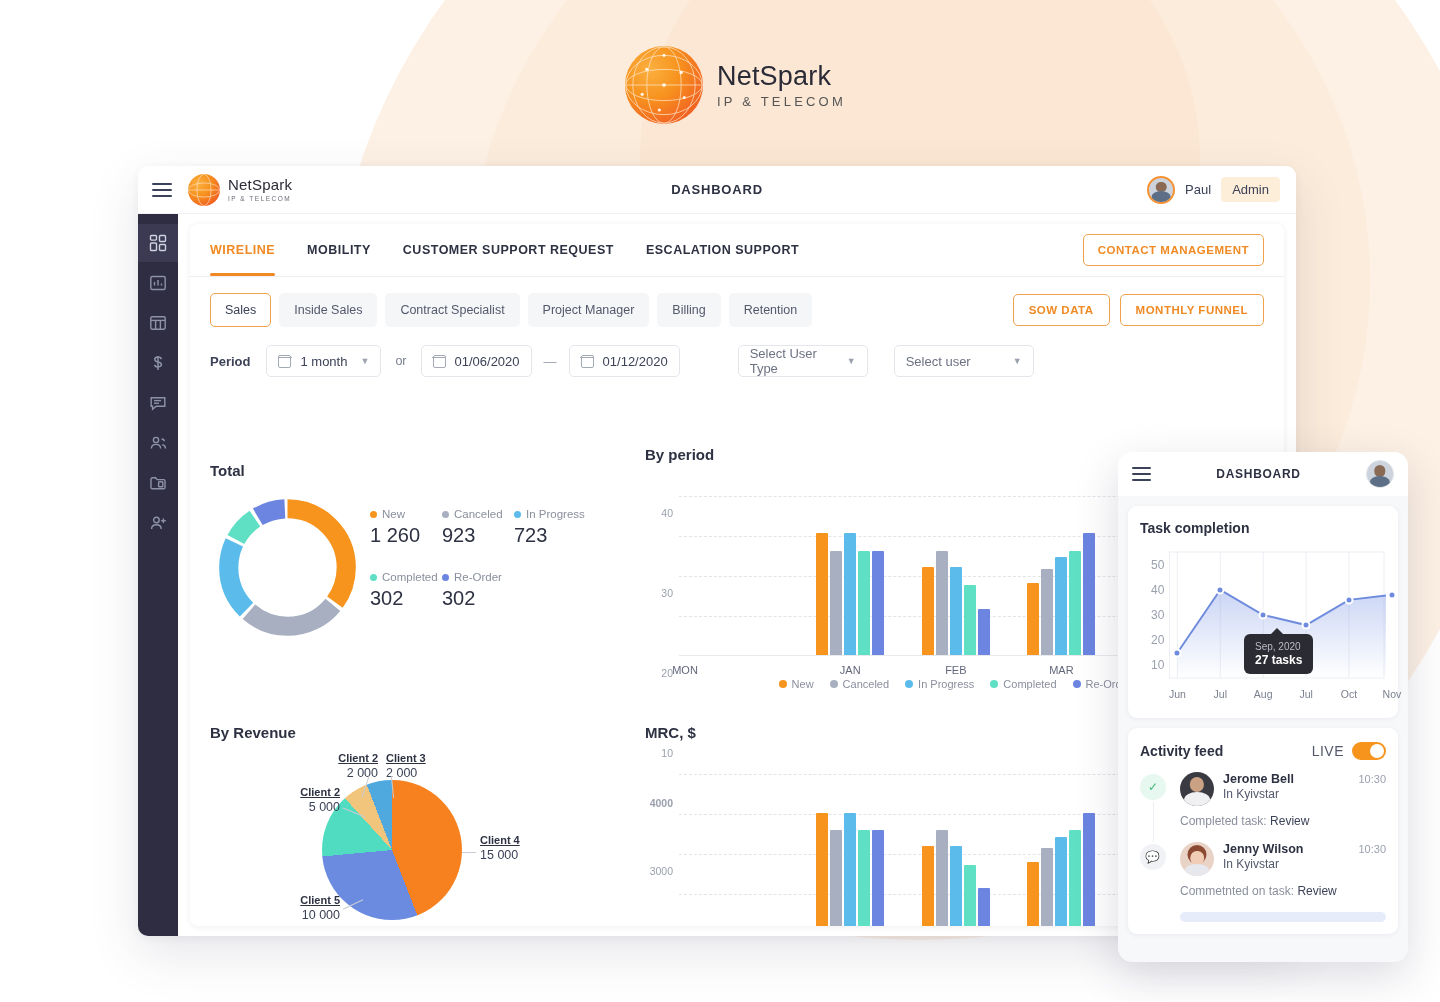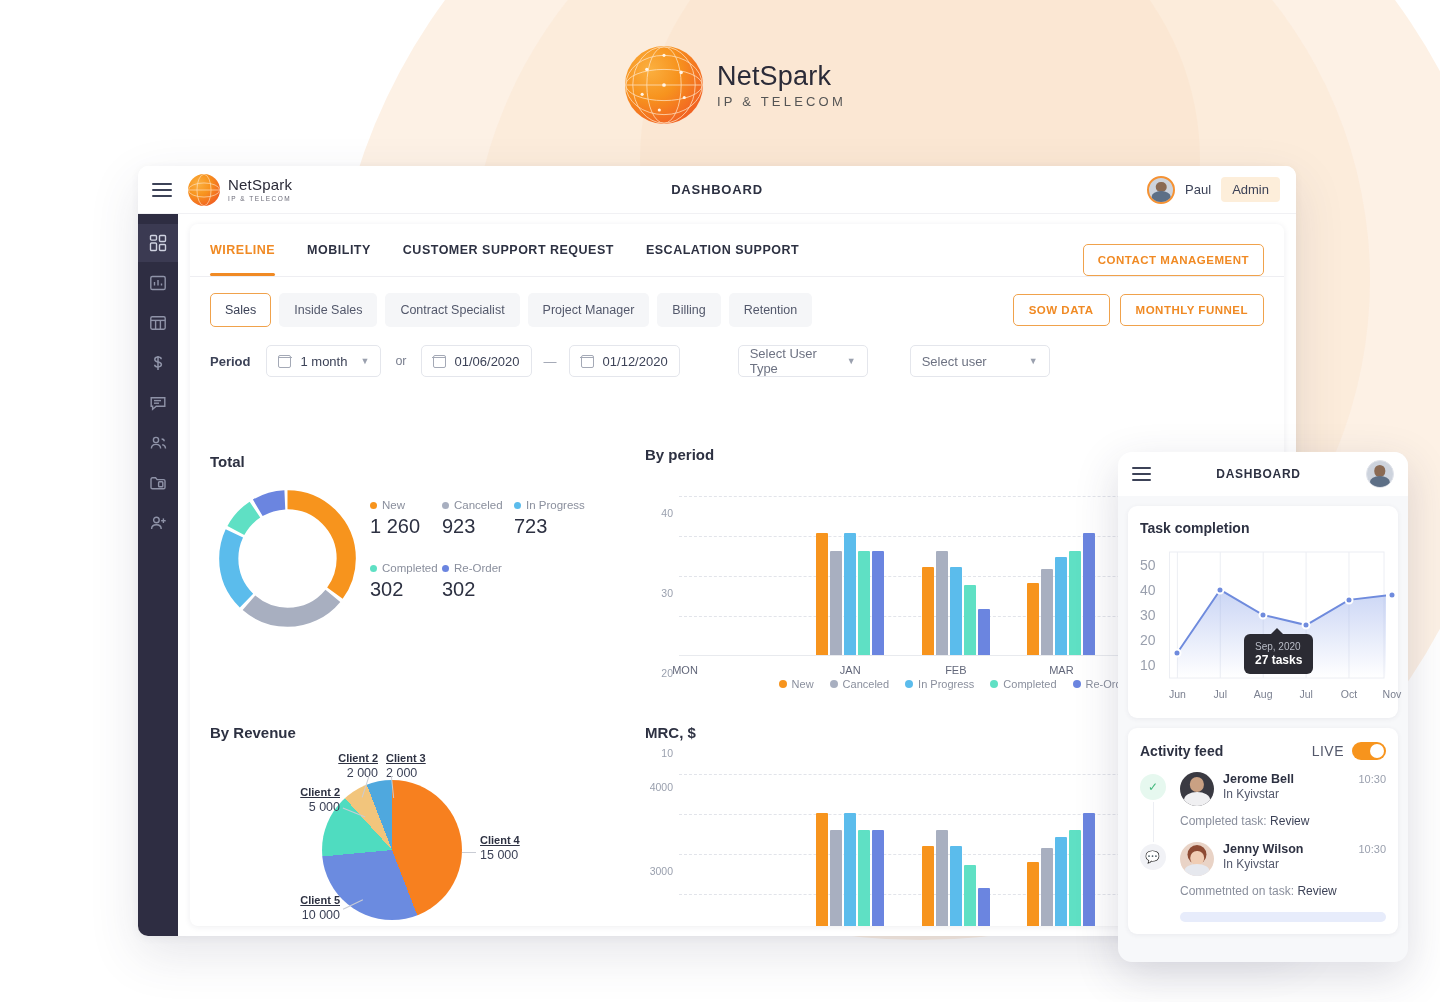--- a/index.html
+++ b/index.html
@@ -63,21 +63,21 @@
   .rail-item { width:40px; height:38px; display:flex; align-items:center; justify-content:center;
                cursor:pointer; }
   .rail-item.active { background:#3b3a52; }
   .rail-item svg { display:block; }
 
   
   #pane { position:absolute; left:52px; top:58px; width:1094px; bottom:10px;
           background:#fff; border-radius:8px; box-shadow:0 1px 6px rgba(40,40,70,.08); overflow:hidden; }
 
   
-  #tabs { display:flex; align-items:flex-end; height:52px; padding:0 20px; position:relative; }
+  #tabs { display:flex; align-items:center; height:52px; padding:0 20px; position:relative; }
   .tab { font-size:12.5px; font-weight:bold; letter-spacing:.5px; color:#2d3142;
          margin-right:32px; cursor:pointer; position:relative; height:52px; display:flex; align-items:center; }
   .tab.active { color:#f08a24; }
   .tab.active::after { content:""; position:absolute; left:0; right:0; bottom:0; height:3px;
                        background:#f08a24; border-radius:2px; }
   #contact-mgmt { margin-left:auto; font-size:11.5px; font-weight:bold; letter-spacing:.5px;
                   color:#f08a24; border:1px solid #f0a24c; border-radius:5px; padding:9px 14px; cursor:pointer; }
   #tabs-sep { height:1px; background:#eeeef2; margin:0 0 0 0; }
 
   
@@ -98,21 +98,21 @@
   .cal { width:13px; height:13px; border:1.4px solid #a4a9b6; border-radius:2px; position:relative; flex:none; }
   .cal::before { content:""; position:absolute; left:-1.4px; right:-1.4px; top:1.5px; height:1.4px; background:#a4a9b6; }
   #or { font-size:12.5px; color:#7b8090; margin:0 4px; }
   #dash-sep { font-size:13px; color:#9aa0ae; margin:0 2px; }
   .select { width:130px; justify-content:space-between; color:#6d7282; }
   #sel-user { width:140px; }
 
   
   .sec-title { font-size:15px; font-weight:bold; color:#2d3142; }
   #grid { position:absolute; left:0; right:0; top:222px; bottom:0; }
-  #cell-total   { position:absolute; left:20px;  top:7px;    width:420px; height:250px; }
+  #cell-total   { position:absolute; left:20px;  top:16px;    width:420px; height:250px; }
   #cell-period  { position:absolute; left:455px; top:0;    width:620px; height:250px; }
   #cell-revenue { position:absolute; left:20px;  top:278px; width:420px; height:240px; }
   #cell-mrc     { position:absolute; left:455px; top:278px; width:620px; height:240px; }
 
   
   #donut-wrap { position:absolute; left:0; top:28px; width:155px; height:155px; }
   #legend-total { position:absolute; left:160px; top:46px; width:260px; }
   .lt-row { display:flex; margin-bottom:24px; }
   .lt-cell { width:66px; margin-right:6px; }
   .lt-cell.wide { width:82px; }
@@ -148,21 +148,21 @@
             background:#f7f8fa; border-radius:14px; box-shadow:0 14px 44px rgba(50,50,85,.17);
             overflow:hidden; }
   #m-top { height:44px; display:flex; align-items:center; padding:0 14px; background:#fff; }
   #m-top .burger { margin-left:0; margin-right:0; width:19px; }
   #m-title { flex:1; text-align:center; font-size:12px; font-weight:bold; letter-spacing:.7px; color:#2d3142; }
   #m-top .avatar { border:1px solid #e0e3ea; }
   .m-card { background:#fff; border-radius:9px; margin:10px 10px 0 10px; padding:14px 12px 12px 12px;
             box-shadow:0 1px 5px rgba(50,50,85,.07); }
   #m-chart-title { font-size:14px; font-weight:bold; color:#2d3142; margin-bottom:10px; }
   #line-chart { position:relative; height:160px; }
-  .lc-ylab { position:absolute; font-size:14px; color:#9aa0ae; transform:translateY(-50%); left:0;text-align:center; }
+  .lc-ylab { position:absolute; font-size:12px; color:#9aa0ae; transform:translateY(-50%); left:11px;text-align:center; }
   .lc-xlab { position:absolute; font-size:10.5px; color:#7b8090; transform:translateX(-50%); top:142px; }
   .lc-pt { position:absolute; width:9px; height:9px; border-radius:50%; background:#6f8bdd;
            border:2px solid #fff; transform:translate(-50%,-50%); }
   #tooltip { position:absolute; background:#2b2b33; border-radius:6px; padding:7px 11px; color:#fff;
              left:104px; top:88px; }
   #tooltip .tt-date { font-size:10px; color:#b9bcc6; }
   #tooltip .tt-val { font-size:12px; font-weight:bold; margin-top:1px; }
   #tooltip::after { content:""; position:absolute; left:26px; top:-6px; border-left:7px solid transparent;
                     border-right:7px solid transparent; border-bottom:7px solid #2b2b33; }
   #feed-head { display:flex; align-items:center; margin-bottom:12px; }
@@ -349,21 +349,21 @@
       </div>
       <div id="dash-sep">—</div>
       <div class="field">
         <span class="cal"></span>
         <span>01/12/2020</span>
       </div>
       <div class="field select" style="margin-left:48px">
         <span>Select User Type</span>
         <span class="chev">▼</span>
       </div>
-      <div class="field select" id="sel-user" style="margin-left:32px">
+      <div class="field select" id="sel-user" style="margin-left:16px">
         <span>Select user</span>
         <span class="chev">▼</span>
       </div>
     </div>
 
     <div id="grid">
 
       <div id="cell-total">
         <div class="sec-title">Total</div>
         <div id="donut-wrap">
@@ -544,21 +544,21 @@
       <div id="cell-mrc">
         <div class="sec-title">MRC, $</div>
         <div class="bars">
           <div class="bc-plot" id="plot-mrc">
                 <div class="gridline" style="top: 136px;"></div>
                 <div class="gridline" style="top: 96px;"></div>
                 <div class="gridline" style="top: 56px;">
                   <div class="ylab" style="top: 56px;">3000</div>
                 </div>
                 <div class="gridline" style="top: 16px;">
-                  <div class="ylab" style="top: 12px;">4000</div>
+                  <div class="ylab" style="top: 28px; font-weight: bold;">4000</div>
                 </div>
                 <div class="group" style="left: 31.6757px;"></div>
                 <div class="group" style="left: 137.261px;">
                   <div class="bar" style="height: 120px; background: rgb(247, 148, 29);"></div>
                   <div class="bar" style="height: 103.2px; background: rgb(168, 175, 192);"></div>
                   <div class="bar" style="height: 120px; background: rgb(91, 188, 236);"></div>
                   <div class="bar" style="height: 103.2px; background: rgb(95, 224, 196);"></div>
                   <div class="bar" style="height: 103.2px; background: rgb(107, 133, 224);"></div>
                 </div>
                 <div class="group" style="left: 242.847px;">

